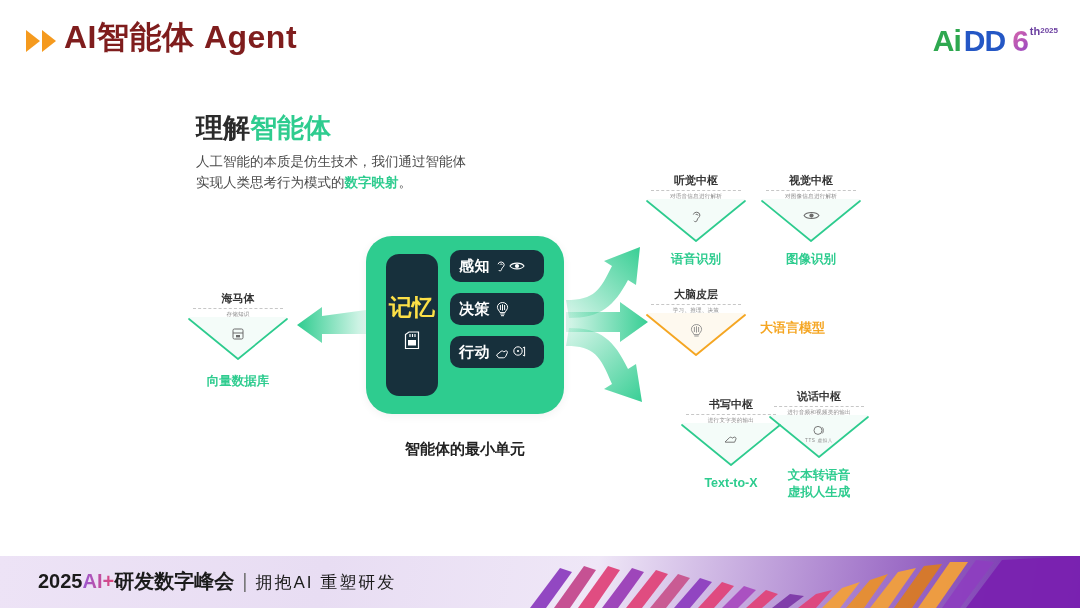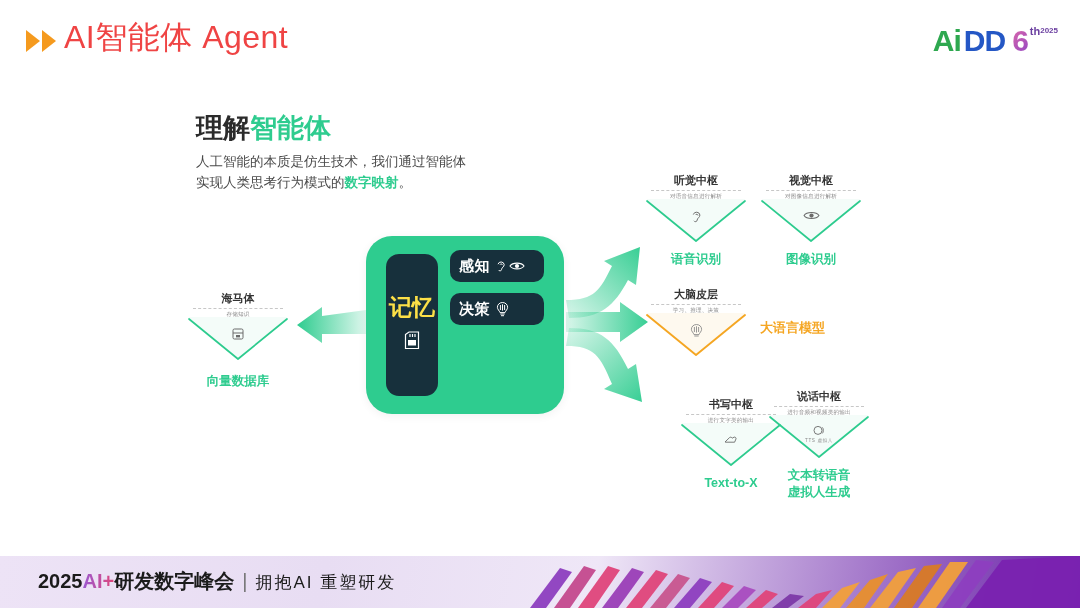--- a/index.html
+++ b/index.html
@@ -8,21 +8,21 @@
     background:#ffffff;
     font-family:"Liberation Sans","DejaVu Sans",sans-serif;
     position:relative;
   }
   .slide{position:absolute;inset:0;background:#ffffff;}
 
   
   .header{position:absolute;left:0;top:0;width:1080px;height:90px;}
   .hdr-arrows{position:absolute;left:26px;top:30px;display:flex;gap:2px;align-items:center;}
   .tri{width:0;height:0;border-top:11px solid transparent;border-bottom:11px solid transparent;border-left:14px solid #F59A1E;}
-  .hdr-title{position:absolute;left:64px;top:16px;font-size:32px;font-weight:400;color:#ef4444;letter-spacing:.5px;white-space:nowrap;text-align:right;}
+  .hdr-title{position:absolute;left:64px;top:16px;font-size:32px;font-weight:700;color:#7f1d1d;letter-spacing:.5px;white-space:nowrap;text-align:right;}
 
   
   .logo{position:absolute;right:22px;top:20px;height:42px;display:flex;align-items:center;gap:3px;}
   .logo-ai{font-size:30px;font-weight:700;color:#2EA84F;letter-spacing:-1px;line-height:1;}
   .logo-dd{font-size:30px;font-weight:700;color:#2457C5;letter-spacing:-1px;line-height:1;}
   .logo-six{position:relative;display:flex;align-items:flex-start;margin-left:4px;}
   .logo-6{font-size:30px;font-weight:700;line-height:1;
     background:linear-gradient(135deg,#E06AA8,#8E44C6);-webkit-background-clip:text;background-clip:text;color:transparent;}
   .logo-sup{display:flex;flex-direction:row;align-items:flex-start;margin-left:1px;}
   .logo-th{font-size:11px;font-weight:700;color:#6B3FA0;line-height:1;}
@@ -184,22 +184,36 @@
             <path d="M7.5 1.5 C4.4 1.5 2.4 3.8 2.4 6.3 C2.4 8.5 4.4 9.6 5 11.6 H10 C10.6 9.6 12.6 8.5 12.6 6.3 C12.6 3.8 10.6 1.5 7.5 1.5 Z"></path>
             <line x1="5.3" y1="13" x2="9.7" y2="13"></line>
               <line x1="6" y1="14.7" x2="9" y2="14.7"></line>
             <line x1="5.4" y1="4" x2="5.4" y2="9"></line>
               <line x1="7.5" y1="3.3" x2="7.5" y2="9.6"></line>
               <line x1="9.6" y1="4" x2="9.6" y2="9"></line>
           </svg>
         </span>
       </div>
 
-    </div>
-  </div>
+      <div class="pill">
+        <span class="pill-t">行动</span>
+        <span class="pill-ico">
+          <svg width="15" height="13" viewBox="0 0 15 13" fill="none" stroke="#fff" stroke-width="1">
+            <path d="M1.5 9 L6 5.4 C7 4.6 8.4 5 8.8 6 L10.4 5 C11.4 4.4 12.8 5.4 12.4 6.6 L10.8 10.2 C10.4 11.2 9.4 11.8 8.4 11.8 H3.6 Z"></path>
+          </svg>
+          <svg width="14" height="14" viewBox="0 0 14 14" fill="none" stroke="#fff" stroke-width="1">
+            <circle cx="6" cy="6" r="4.2"></circle>
+            <circle cx="6" cy="6" r="1.1" fill="#fff" stroke="none"></circle>
+            <path d="M10.8 3 L12.6 2 L12.6 11 L10.8 10"></path>
+          </svg>
+        </span>
+      </div>
+    </div>
+  </div>
+  <div class="card-cap">智能体的最小单元</div>
 
   <div class="funnel" style="left:187px;top:292px;">
     <div class="fn-title">海马体</div>
     <div class="fn-rule"></div>
     <div class="fn-sub">存储知识</div>
     <div class="fn-body">
       <svg width="102" height="46" viewBox="0 0 102 46" fill="none">
         <path d="M2 2 L51 42 L100 2" stroke="#2ECC8F" stroke-width="1.7" stroke-linecap="round" stroke-linejoin="round"></path>
         <path d="M2 2 L51 42 L100 2 L100 -10 L2 -10 Z" fill="#2ECC8F" fill-opacity="0.05"></path>
       </svg>

